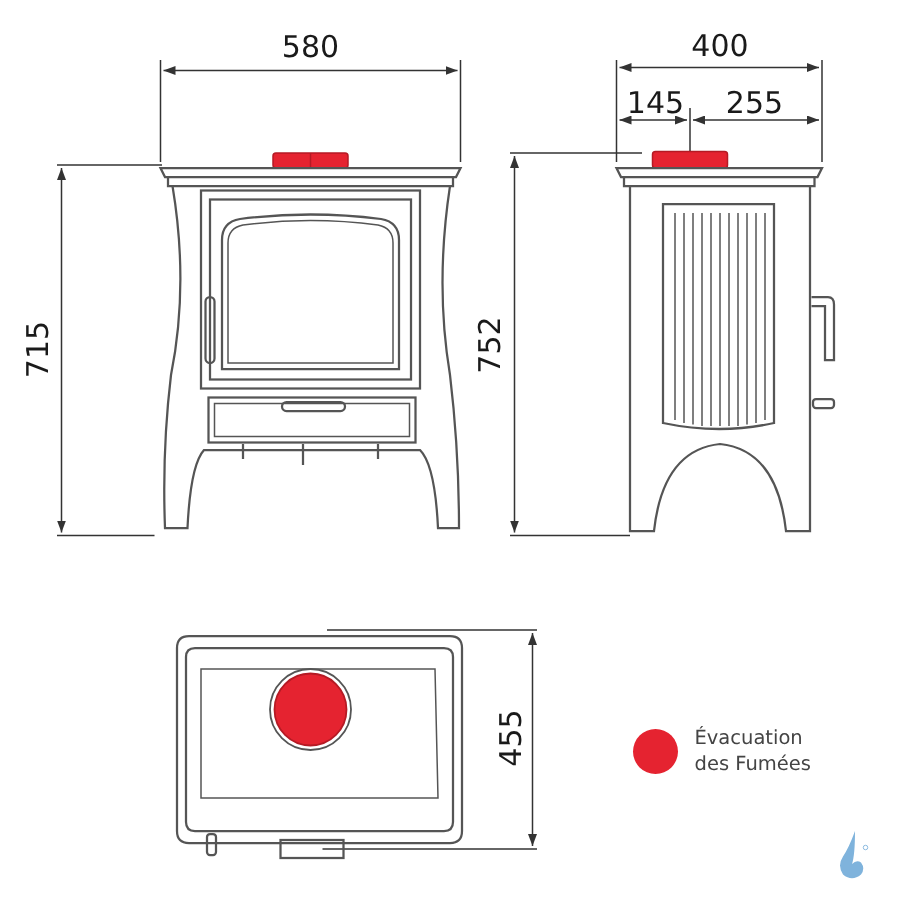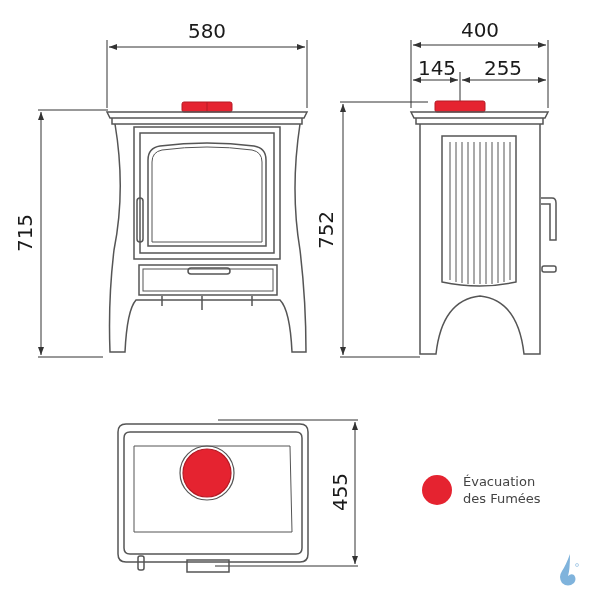--- a/index.html
+++ b/index.html
@@ -1,19 +1,19 @@
 <!DOCTYPE html>
 <html><head>
 <meta charset="utf-8">
 <style>
   html, body { margin:0; padding:0; background:#ffffff; }
   body { width:600px; height:600px; position:relative; overflow:hidden; font-family:"DejaVu Sans", sans-serif; }
   svg { position:absolute; left:0; top:0; }
   .dim { font-family:"DejaVu Sans", sans-serif; font-size:20px; fill:#1a1a1a; }
-  .legend { position:absolute; left:422px; top:473px; display:flex; align-items:center; }
+  .legend { position:absolute; left:422px; top:484px; display:flex; align-items:center; }
   .legend-dot { width:30px; height:30px; border-radius:50%; background:#e52330; margin-right:11px; }
   .legend-text { font-family:"DejaVu Sans", sans-serif; font-size:13px; line-height:17px; color:#444; }
   .logo { position:absolute; left:556px; top:553px; }
 </style>
 </head>
 <body>
 
 <svg width="600" height="600" viewBox="0 0 600 600">
   <defs>
     <marker id="arr" markerWidth="8" markerHeight="6" refX="8" refY="3" orient="auto-start-reverse">

